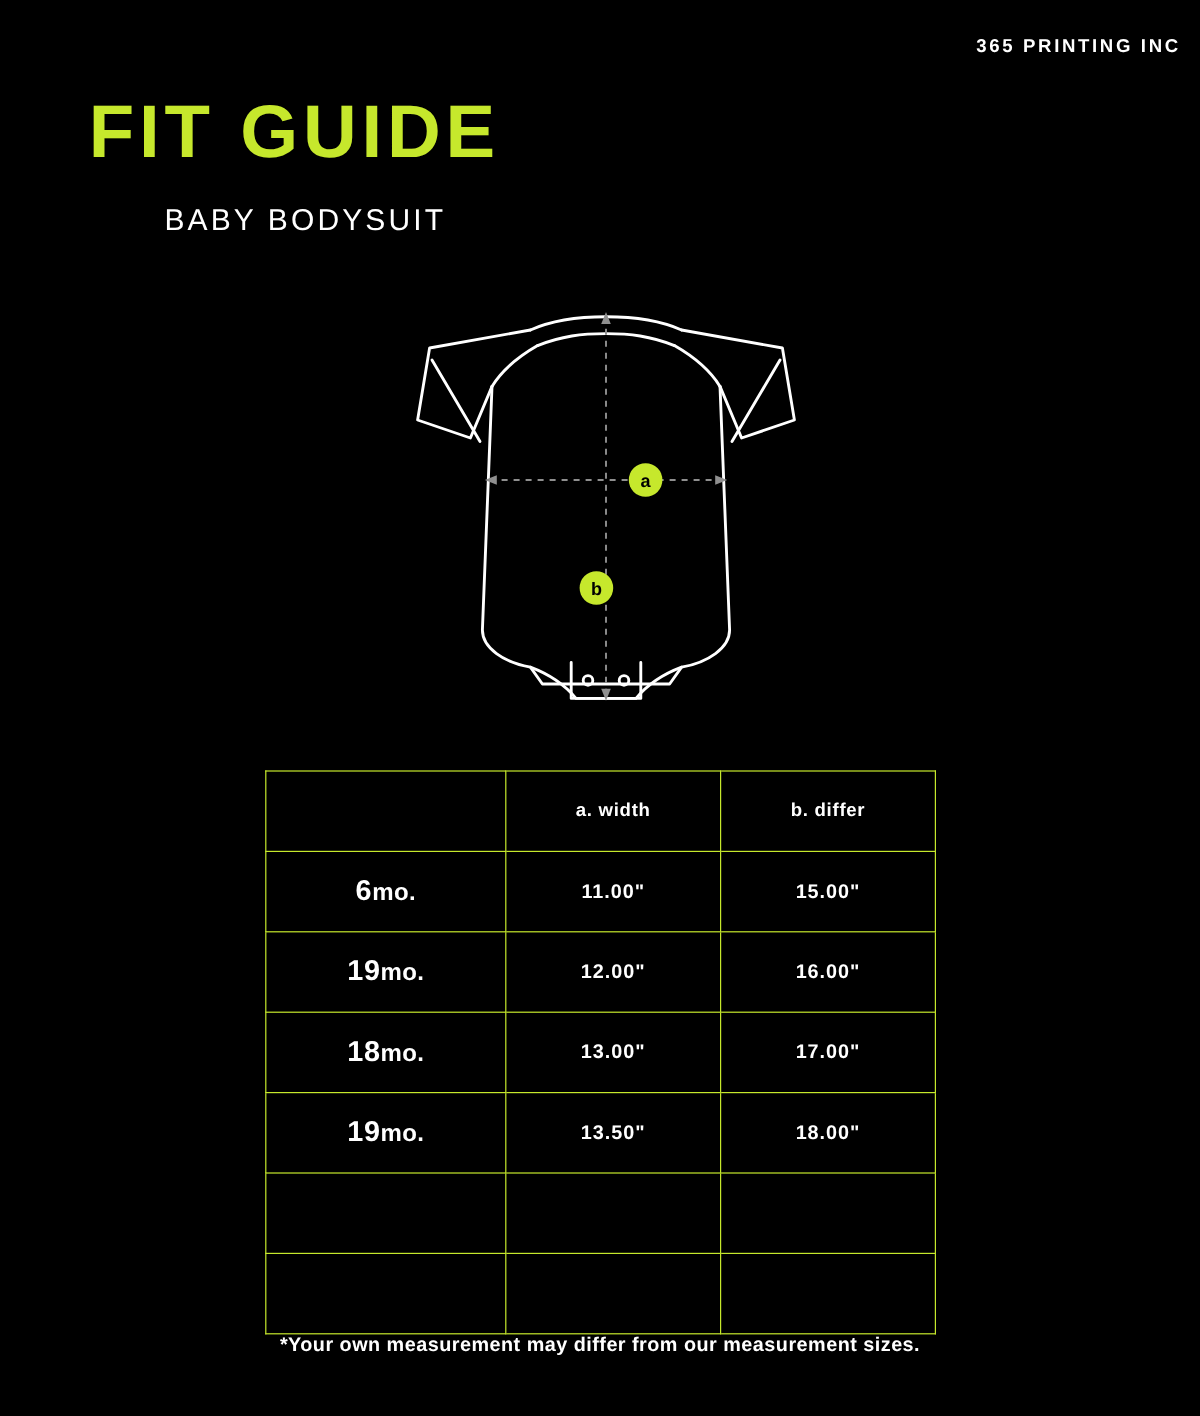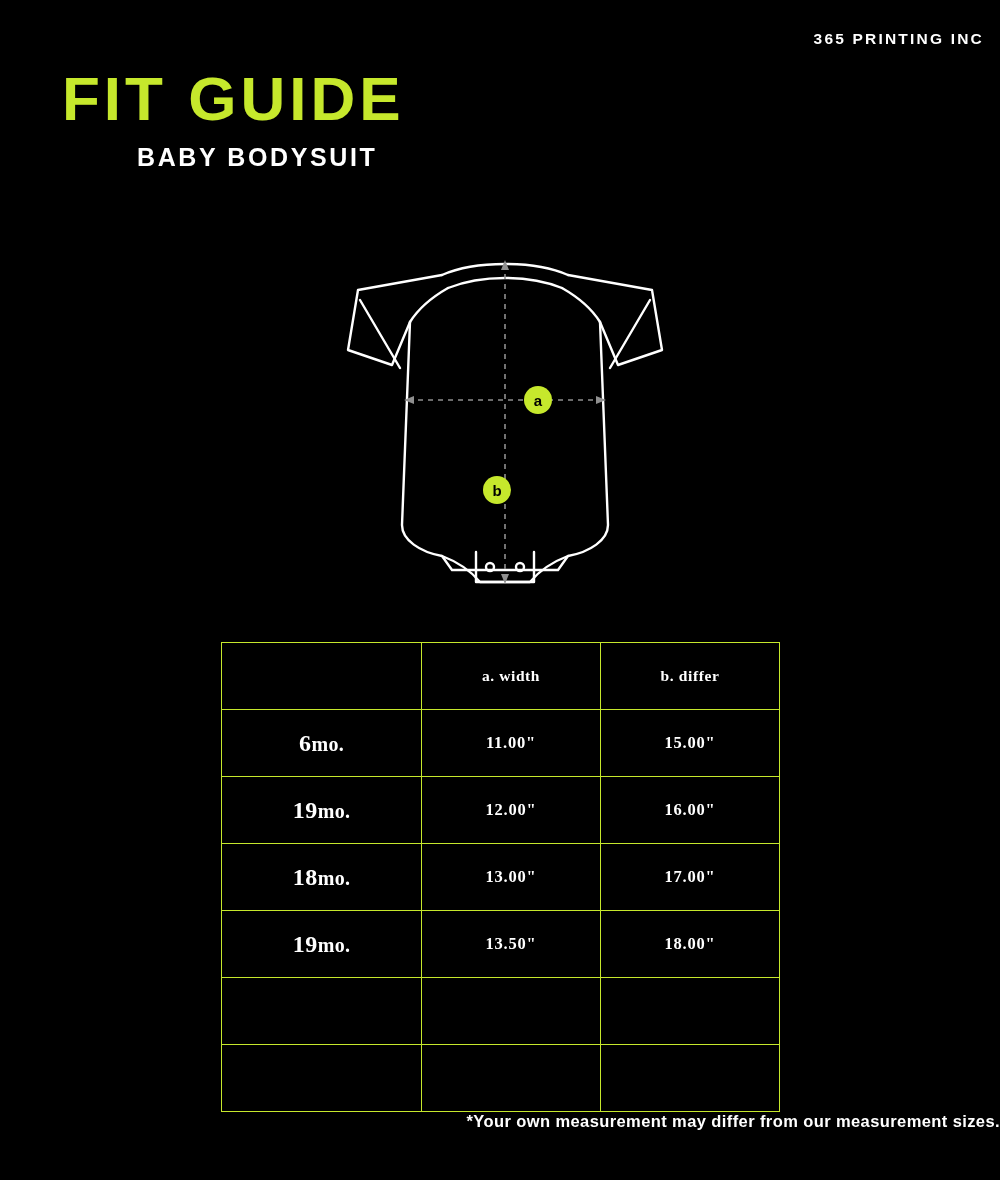--- a/index.html
+++ b/index.html
@@ -32,48 +32,47 @@
     position: absolute;
     top: 68px;
     left: 62px;
   }
   .main-title {
     font-size: 62px;
     font-weight: bold;
     letter-spacing: 4px;
     color: #c6e82c;
     line-height: 1;
-    margin: 0;
+    margin: 12px;
   }
   .sub-title {
     font-size: 25px;
-    font-weight: bold;
+    font-weight: normal;
     letter-spacing: 2.6px;
     color: #ffffff;
-    margin: 13px 0 0 75px;
+    margin: 28px 0 0 75px;
   }
 
   
   .illustration {
     position: absolute;
     top: 240px;
     left: 330px;
     width: 350px;
     height: 350px;
   }
 
   
   .size-table {
     position: absolute;
     top: 642px;
     left: 221px;
     width: 558px;
     border-collapse: collapse;
     table-layout: fixed;
-    font-family: Liberation Serif, serif;
   }
   .size-table td, .size-table th {
     border: 1px solid #c6e82c;
     height: 66px;
     text-align: center;
     vertical-align: middle;
     padding: 0;
   }
   .size-table col.c1 { width: 200px; }
   .size-table col.c2 { width: 179px; }
@@ -103,21 +102,21 @@
     letter-spacing: 0.8px;
     color: #ffffff;
   }
 
   
   .footnote {
     position: absolute;
     top: 1112px;
     left: 0;
     width: 1000px;
-    text-align: right;
+    text-align: center;
     font-size: 16.5px;
     font-weight: bold;
     letter-spacing: 0.4px;
     color: #ffffff;
   }
 </style>
 </head>
 <body>
 
 <div class="brand">365 PRINTING INC</div>

